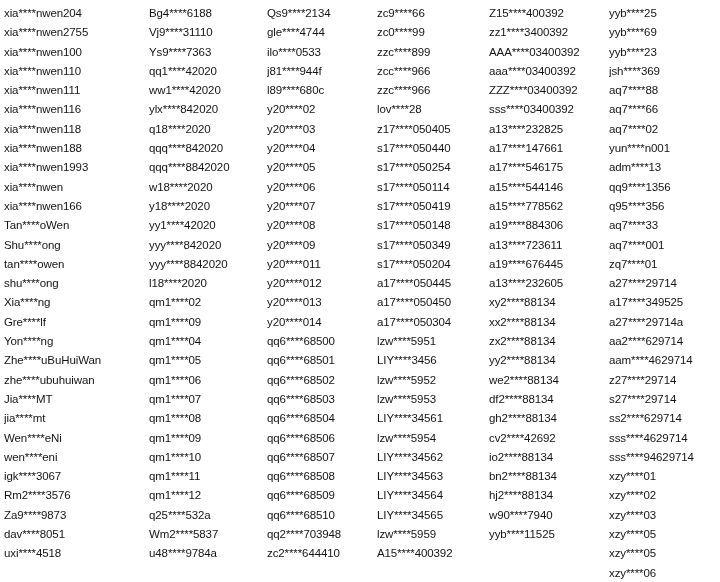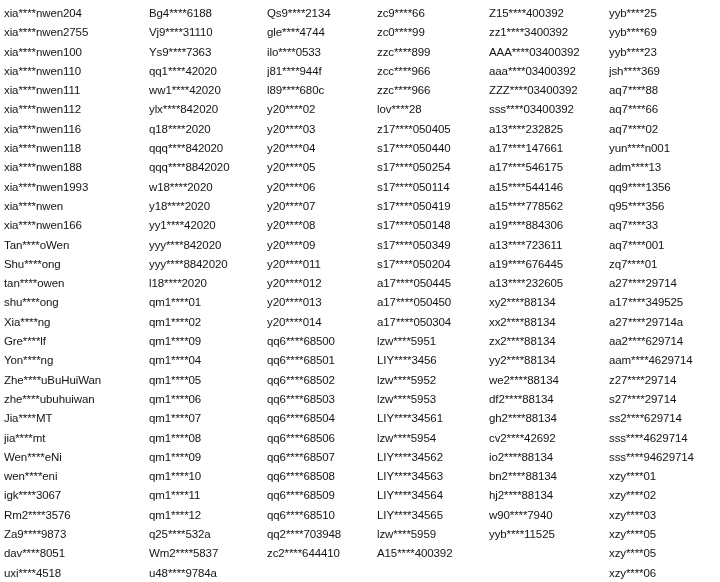--- a/index.html
+++ b/index.html
@@ -37,21 +37,20 @@
 </head>
 <body>
 
 <div id="grid">
   <div class="col">
     <div class="cell">xia****nwen204</div>
     <div class="cell">xia****nwen2755</div>
     <div class="cell">xia****nwen100</div>
     <div class="cell">xia****nwen110</div>
     <div class="cell">xia****nwen111</div>
-    <div class="cell">xia****nwen112</div>
     <div class="cell">xia****nwen116</div>
     <div class="cell">xia****nwen118</div>
     <div class="cell">xia****nwen188</div>
     <div class="cell">xia****nwen1993</div>
     <div class="cell">xia****nwen</div>
     <div class="cell">xia****nwen166</div>
     <div class="cell">Tan****oWen</div>
     <div class="cell">Shu****ong</div>
     <div class="cell">tan****owen</div>
     <div class="cell">shu****ong</div>
@@ -80,21 +79,20 @@
     <div class="cell">ylx****842020</div>
     <div class="cell">q18****2020</div>
     <div class="cell">qqq****842020</div>
     <div class="cell">qqq****8842020</div>
     <div class="cell">w18****2020</div>
     <div class="cell">y18****2020</div>
     <div class="cell">yy1****42020</div>
     <div class="cell">yyy****842020</div>
     <div class="cell">yyy****8842020</div>
     <div class="cell">l18****2020</div>
-    <div class="cell">qm1****01</div>
     <div class="cell">qm1****02</div>
     <div class="cell">qm1****09</div>
     <div class="cell">qm1****04</div>
     <div class="cell">qm1****05</div>
     <div class="cell">qm1****06</div>
     <div class="cell">qm1****07</div>
     <div class="cell">qm1****08</div>
     <div class="cell">qm1****09</div>
     <div class="cell">qm1****10</div>
     <div class="cell">qm1****11</div>

